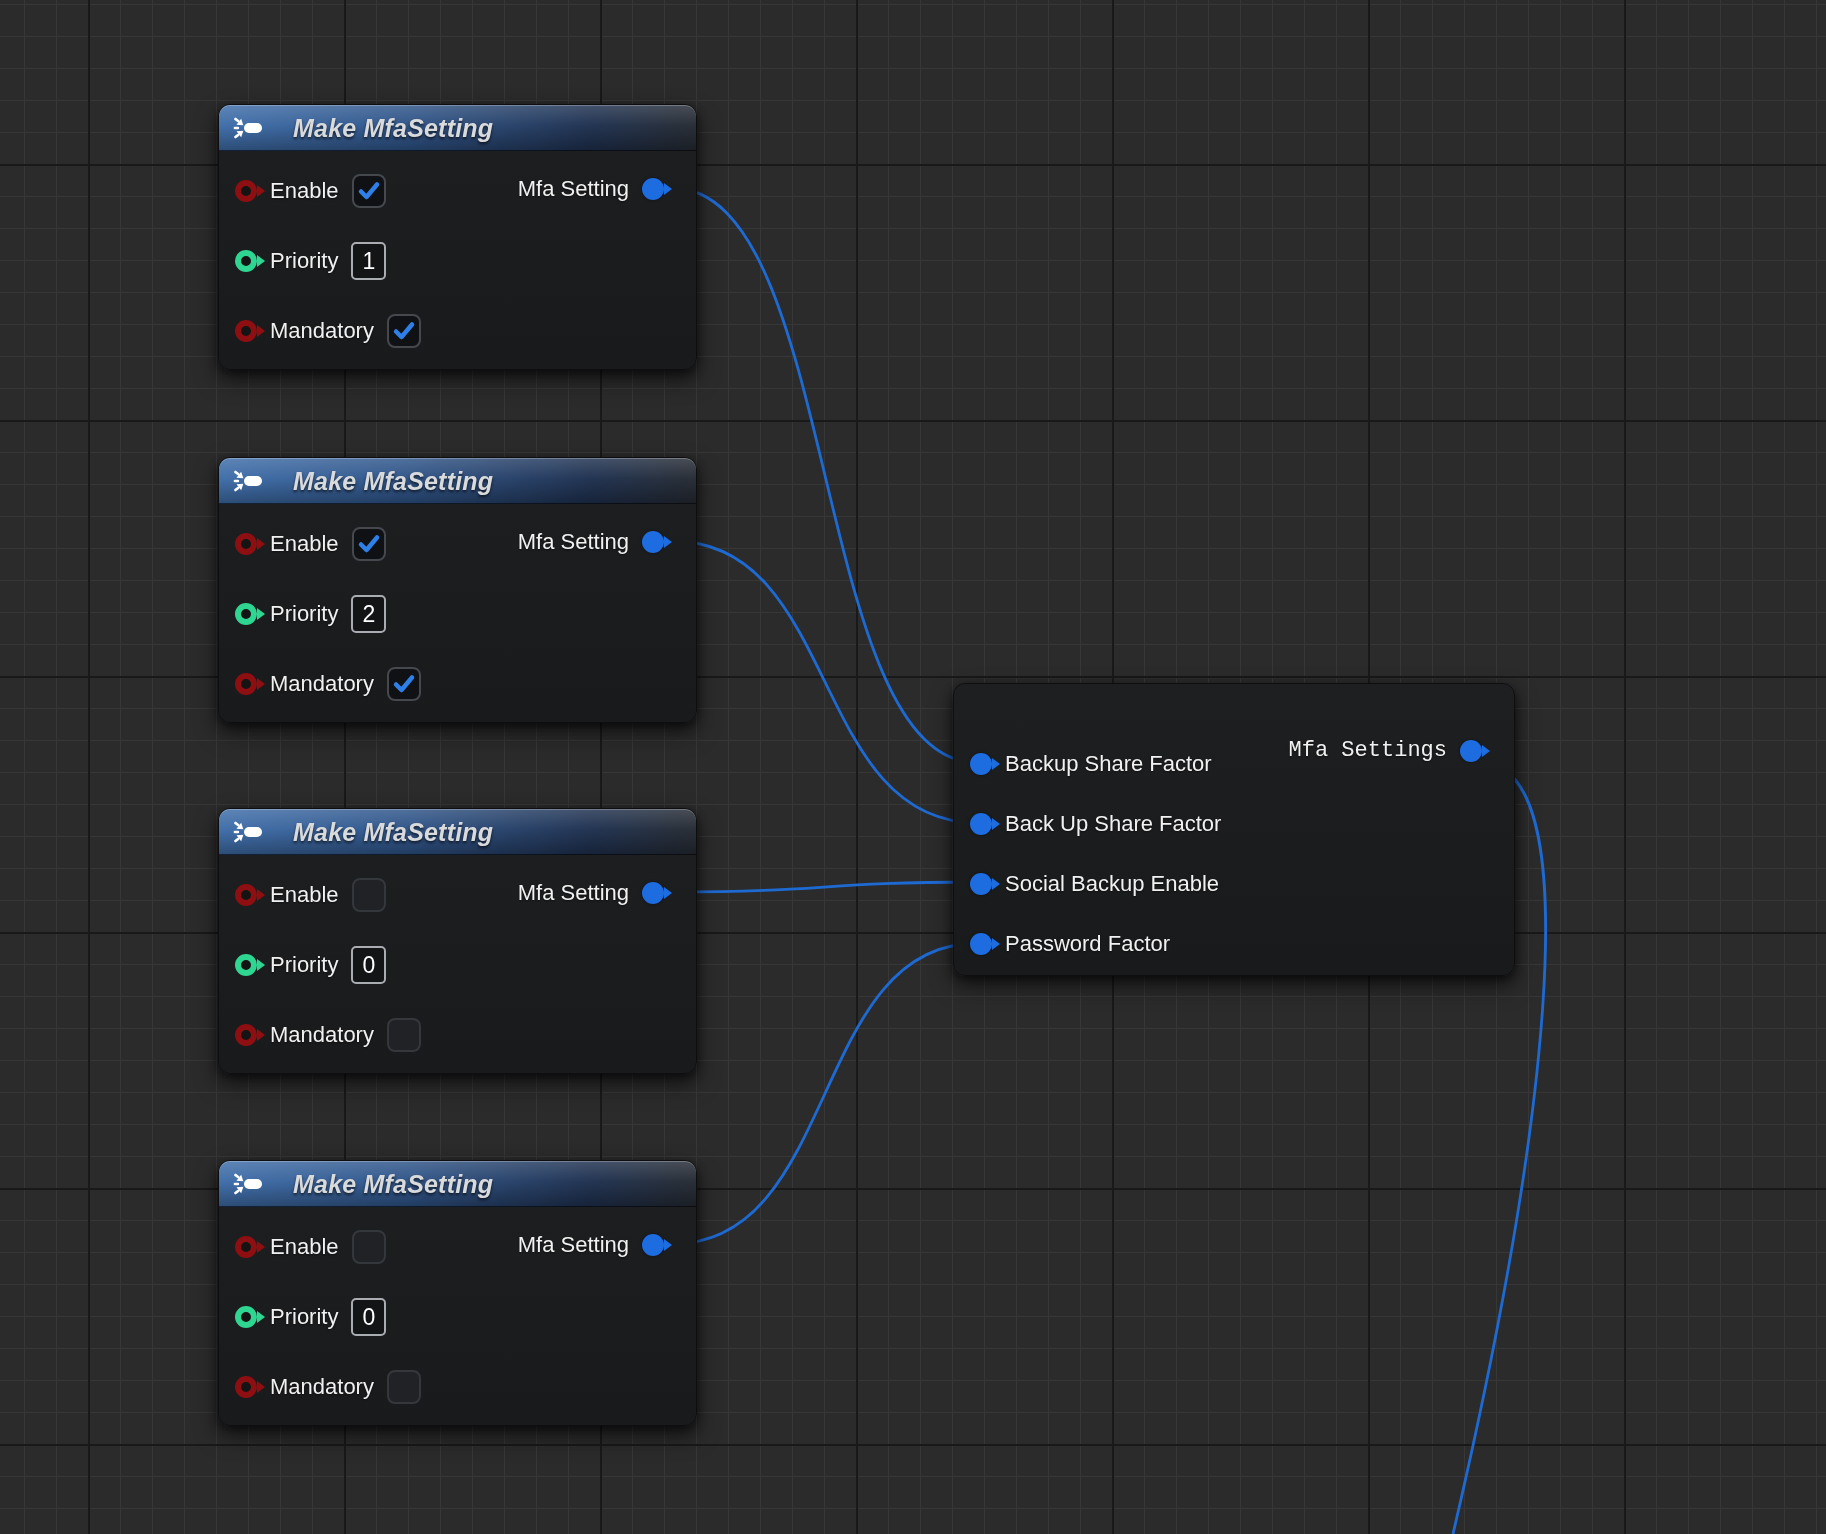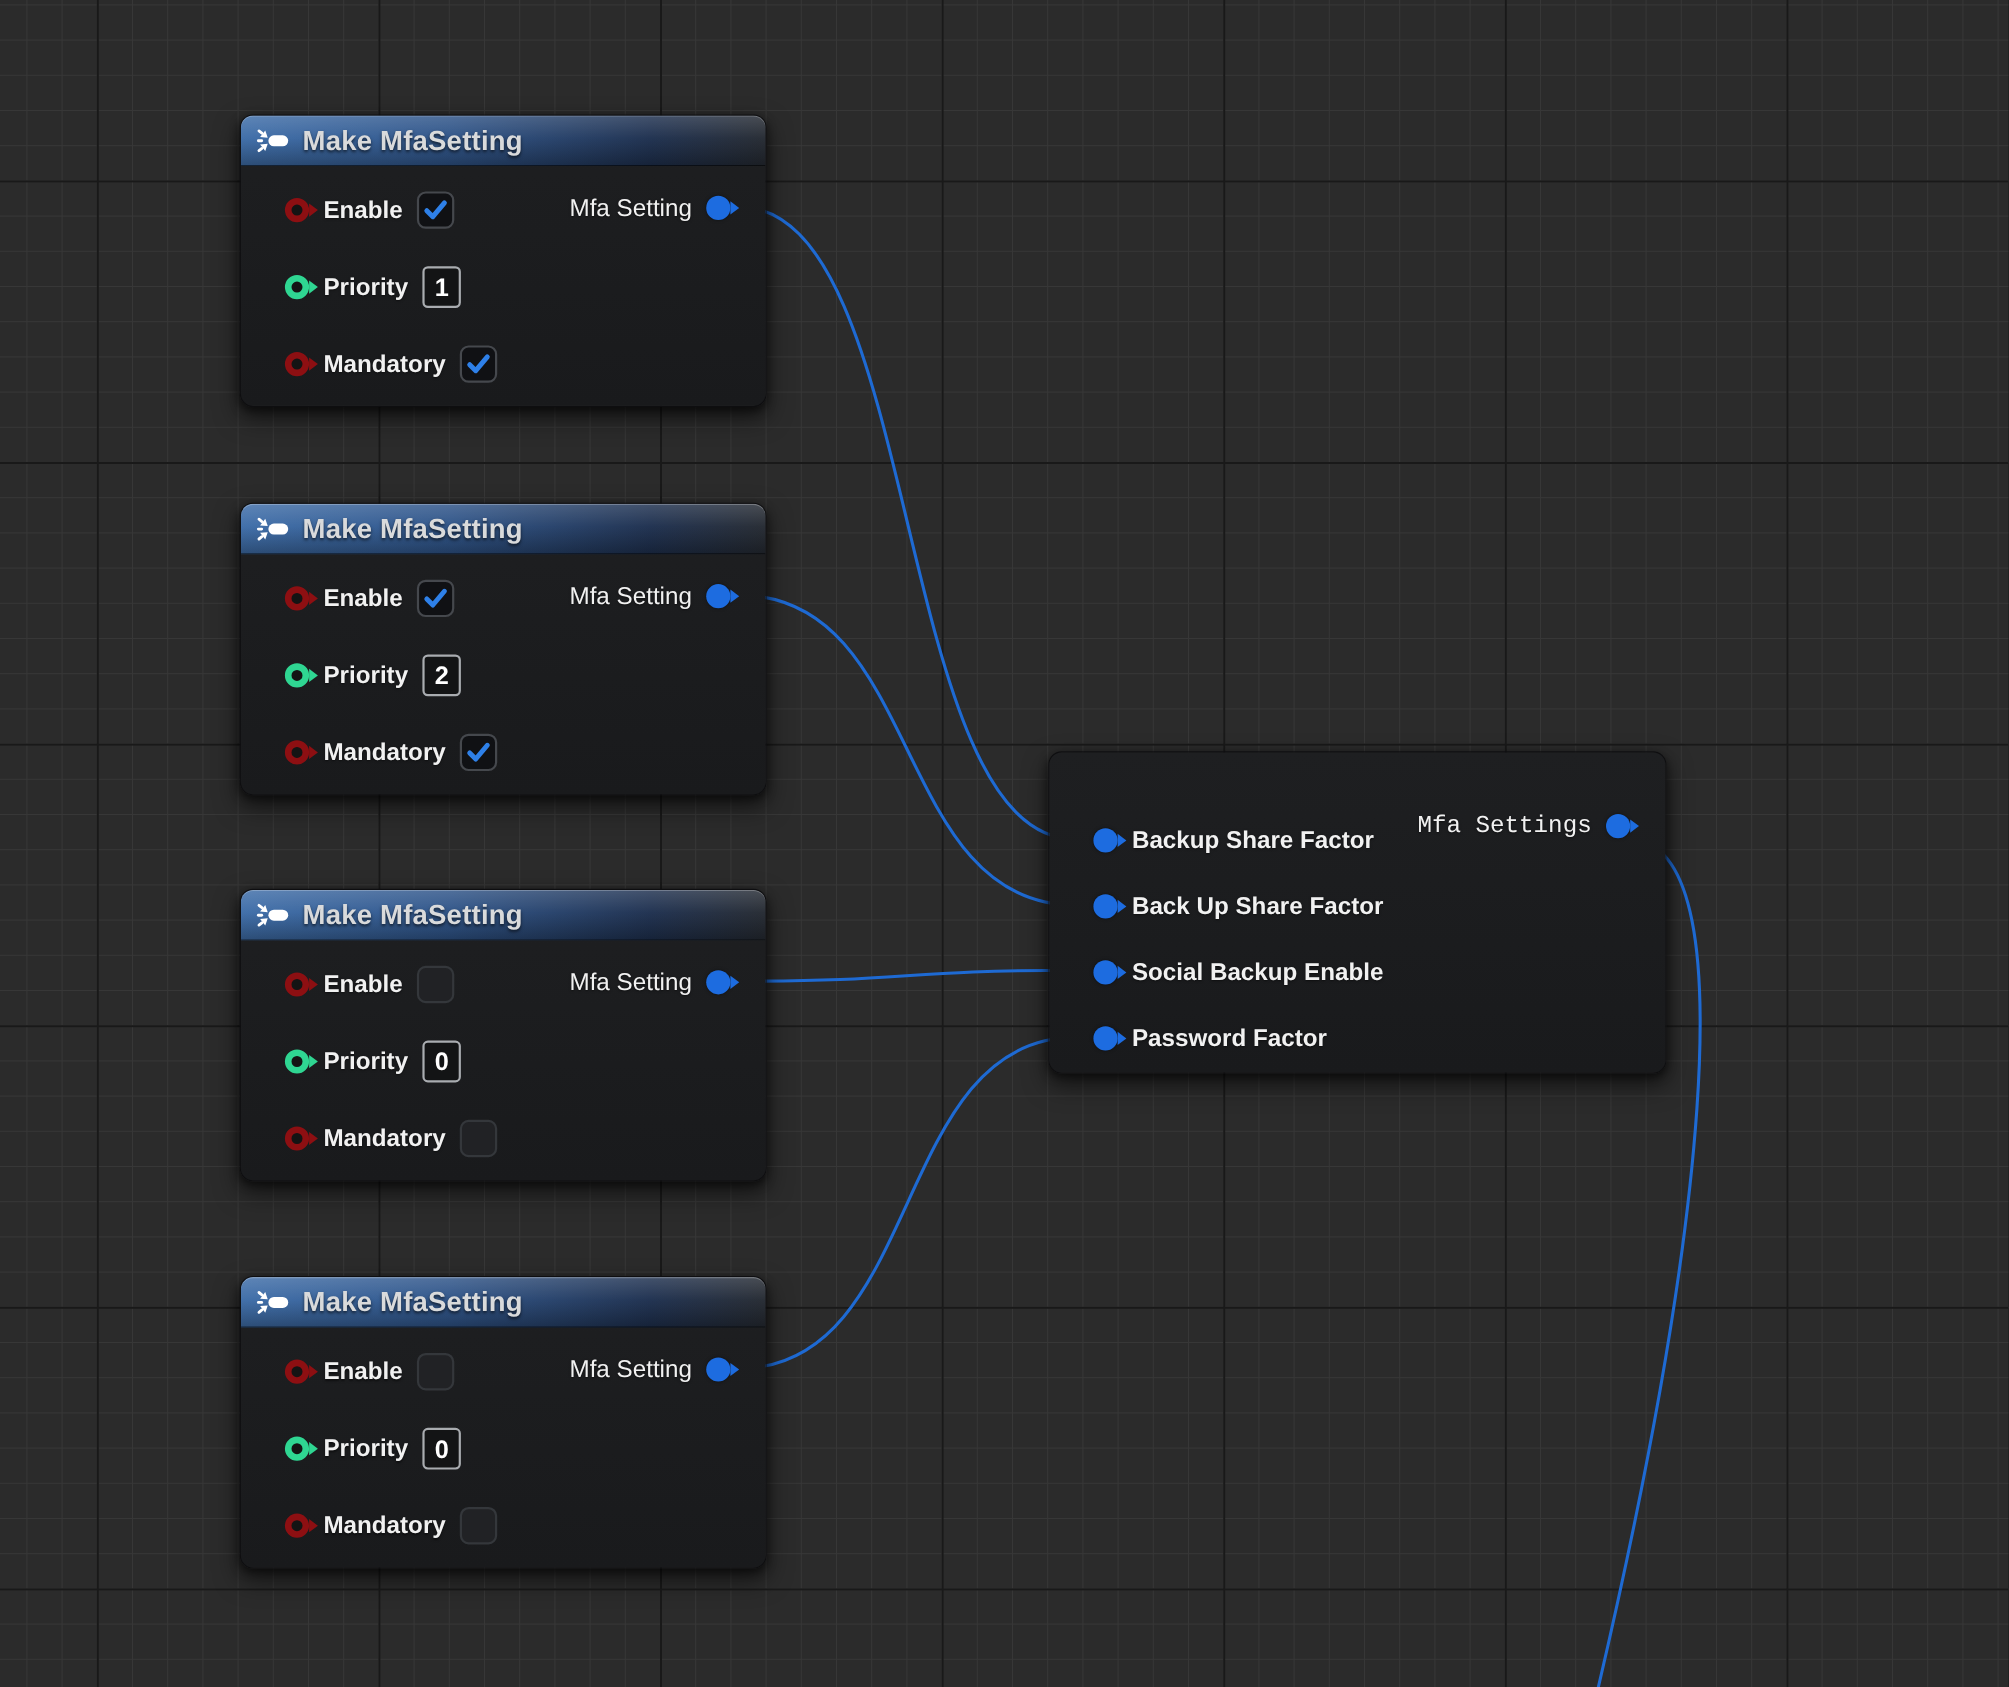--- a/index.html
+++ b/index.html
@@ -19,33 +19,34 @@
   .wire{fill:none;stroke:#1e6ad3;stroke-width:2.8px;}
   .node{
     position:absolute;z-index:2;border-radius:12px;
     background:linear-gradient(180deg,#1e1f21 0%,#191a1c 100%);
     border:1px solid #0e0e10;
     box-shadow:0 10px 22px rgba(0,0,0,0.55),0 3px 8px rgba(0,0,0,0.5);
     box-sizing:border-box;
   }
   .node-header{
     position:relative;height:46px;border-radius:11px 11px 0 0;
-    display:flex;align-items:center;gap:10px;padding:0 12px;
+    display:flex;align-items:center;gap:28px;padding:0 12px;
     background:
       linear-gradient(180deg,rgba(255,255,255,0.16) 0%,rgba(255,255,255,0.02) 45%,rgba(0,0,0,0.30) 100%),
       linear-gradient(90deg,#3f6ea9 0%,#2f5488 40%,#1f3150 78%,#262b33 100%);
     box-shadow:inset 0 1px 0 rgba(255,255,255,0.25),inset 0 -1px 0 rgba(0,0,0,0.55);
+    font-style:italic;
   }
   .node-title{
     font-size:25px;font-weight:bold;line-height:1;color:#d9dadb;
     text-shadow:0 2px 3px rgba(0,0,0,0.65);letter-spacing:0.2px;white-space:nowrap;
   }
   .hdr-icon{flex:0 0 auto;display:block;}
   .row{position:absolute;display:flex;align-items:center;gap:13px;height:44px;}
-  .row.in{left:40px;font-weight:bold;}
+  .row.in{left:16px;}
   .row.out{right:32px;}
   .pin{position:relative;width:22px;height:22px;flex:0 0 22px;}
   .pin-circle{display:block;width:22px;height:22px;border-radius:50%;box-sizing:border-box;}
   .pin.hollow .pin-circle{border:6px solid var(--c);background:#141414;}
   .pin.filled .pin-circle{background:var(--c);box-shadow:0 0 3px rgba(0,0,0,0.5);}
   .pin-wedge{
     position:absolute;left:22px;top:50%;transform:translateY(-50%);
     width:0;height:0;border-top:6.5px solid transparent;border-bottom:6.5px solid transparent;
     border-left:8px solid var(--c);
   }

